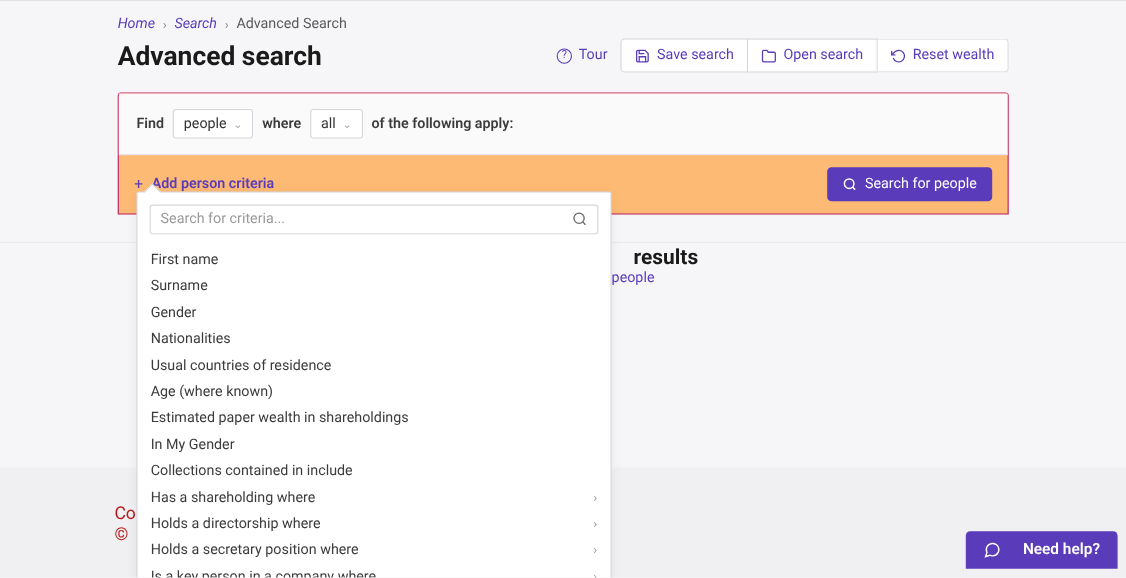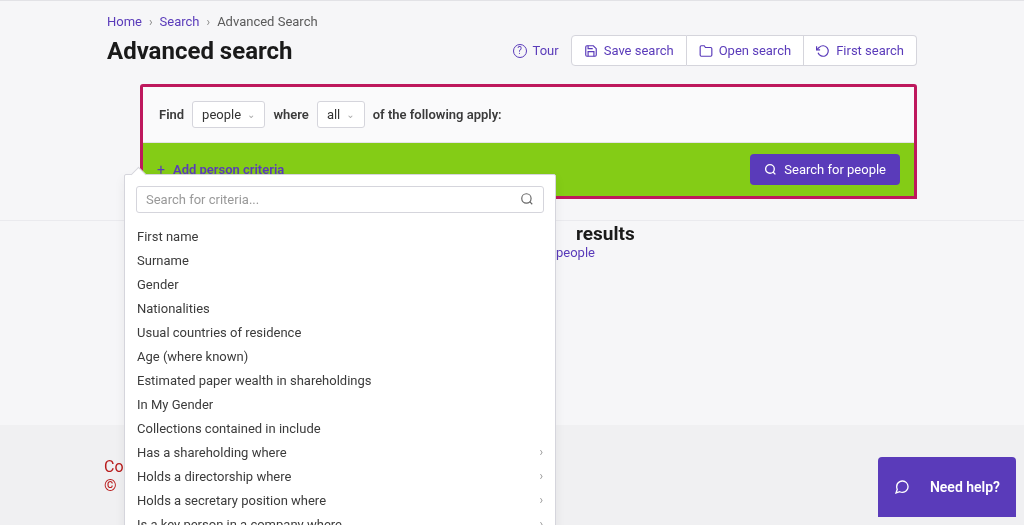--- a/index.html
+++ b/index.html
@@ -32,20 +32,21 @@
       display: flex;
       align-items: center;
       gap: 7px;
       font-size: 13px;
       margin-bottom: 6px;
     }
     .breadcrumb a {
       color: #5a3bba;
       text-decoration: none;
       cursor: pointer;
+      font-style: italic;
     }
     .breadcrumb .chev {
       color: #8a8a8a;
       font-size: 12px;
     }
     .breadcrumb .current {
       color: #5a5a5a;
     }
     .header-row {
       display: flex;
@@ -102,24 +103,23 @@
     .btn-group .btn-outline:not(:first-child) {
       border-left: none;
     }
     .btn-group .btn-outline:last-child {
       border-radius: 0 4px 4px 0;
     }
     .icon-svg {
       flex-shrink: 0;
     }
     .criteria-card {
-      background: #84cc16;
-      border: 3px solid #be185d;
+      background: #fdba74;
+      border: 1px solid #be185d;
       border-radius: 3px 3px 0 0;
-      margin-left: 33px;
     }
     .criteria-top {
       background: #fafafb;
       padding: 14px 16px;
       border-bottom: 1px solid #e3e3e8;
       display: flex;
       align-items: center;
       gap: 8px;
       font-size: 13px;
       color: #3b3b3b;
@@ -272,21 +272,21 @@
       background: #f0f0f2;
       z-index: -1;
     }
     .help-btn {
       position: absolute;
       right: 8px;
       bottom: 8px;
       background: #5a3bba;
       color: #fff;
       border-radius: 4px 4px 0 0;
-      padding: 22px 16px;
+      padding: 9px 16px;
       display: flex;
       align-items: center;
       gap: 20px;
       font-size: 14px;
       font-weight: 600;
       cursor: pointer;
     }
   </style>
 </head>
 <body>
@@ -324,21 +324,21 @@
           <svg class="icon-svg" width="14" height="14" viewBox="0 0 24 24" fill="none" stroke="#5a3bba" stroke-width="2">
               <path d="M22 19a2 2 0 0 1-2 2H4a2 2 0 0 1-2-2V5a2 2 0 0 1 2-2h5l2 3h9a2 2 0 0 1 2 2z"></path>
             </svg>
           <span>Open search</span>
         </button>
         <button class="btn-outline">
           <svg class="icon-svg" width="14" height="14" viewBox="0 0 24 24" fill="none" stroke="#5a3bba" stroke-width="2">
               <polyline points="1 4 1 10 7 10"></polyline>
               <path d="M3.51 15a9 9 0 1 0 2.13-9.36L1 10"></path>
             </svg>
-          <span>First search</span>
+          <span>Reset wealth</span>
         </button>
       </div>
     </div>
   </div>
 
   <div class="criteria-card">
     <div class="criteria-top">
       <span>Find</span>
       <span class="sel">
         <span>people</span>

